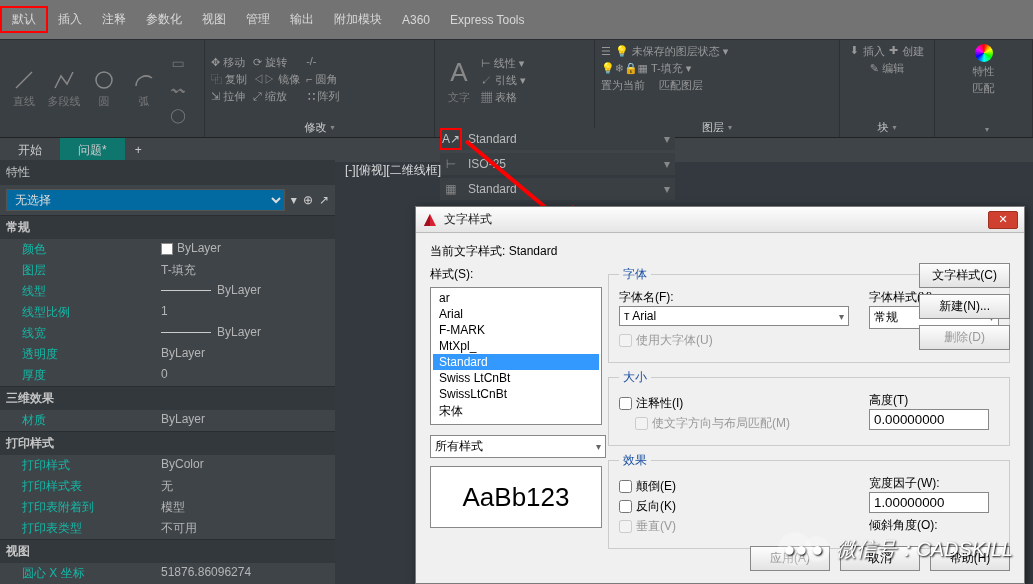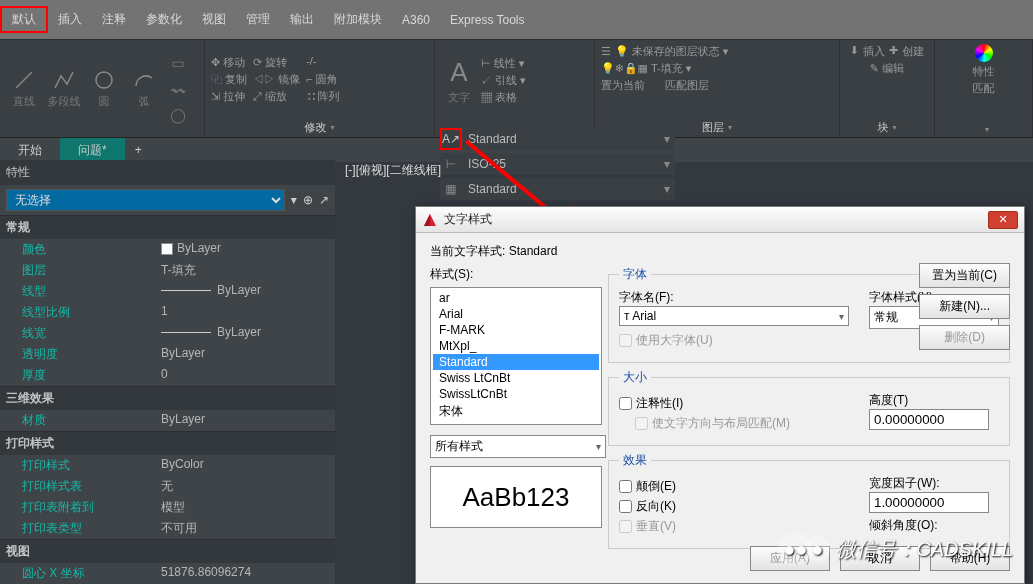--- a/index.html
+++ b/index.html
@@ -155,21 +155,21 @@
 
   <div class="panel" style="width:245px">
     <div class="panel-body" style="flex-direction:column;align-items:stretch;gap:2px;font-size:11px;color:#999">
       <div style="display:flex;align-items:center;gap:4px">
         <span>☰</span>
         <span>💡 <span>未保存的图层状态</span> ▾</span>
       </div>
       <div style="display:flex;align-items:center;gap:4px">
         <span>💡❄🔒▦ <span>T-填充</span> ▾</span>
       </div>
-      <div style="display:flex;gap:20px">
+      <div style="display:flex;gap:14px">
         <span>置为当前</span>
         <span>匹配图层</span>
       </div>
     </div>
     <div class="panel-label">图层</div>
   </div>
 
   <div class="panel" style="width:95px">
     <div class="panel-body" style="flex-direction:column;font-size:11px;color:#999;gap:2px">
       <span style="display:flex;gap:4px">
@@ -397,21 +397,21 @@
               <div>宽度因子(W):</div>
               <input class="textbox" value="1.00000000" style="">
               <div style="margin-top:4px">倾斜角度(O):</div>
             </div>
           </div>
         </fieldset>
       </div>
     </div>
 
     <div class="right-btns">
-      <button class="btn">置为当前(C)</button>
+      <button class="btn">文字样式(C)</button>
       <button class="btn">新建(N)...</button>
       <button class="btn disabled">删除(D)</button>
     </div>
 
     <div class="bottom-btns">
       <button class="btn disabled">应用(A)</button>
       <button class="btn">取消</button>
       <button class="btn">帮助(H)</button>
     </div>
   </div>

